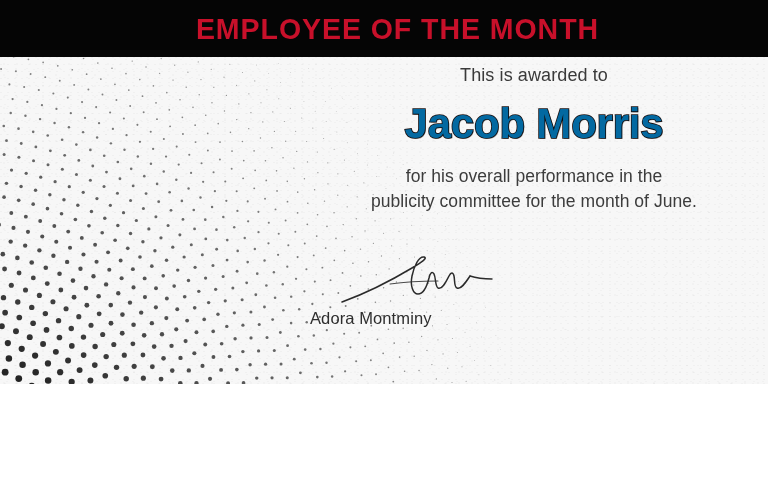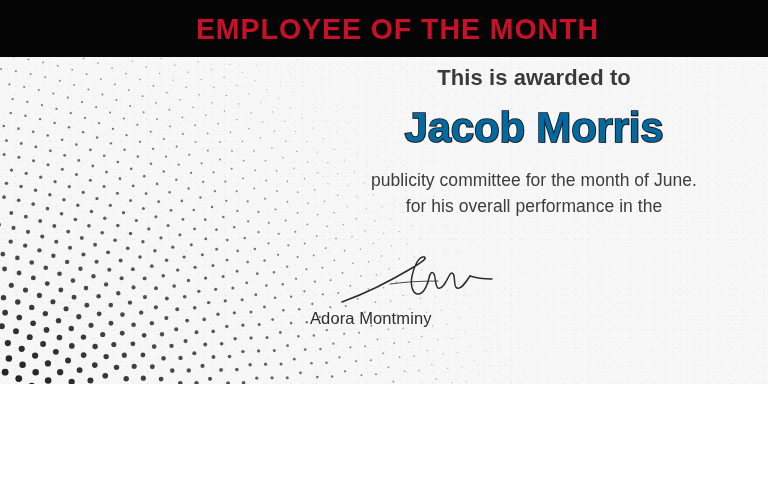--- a/index.html
+++ b/index.html
@@ -75,22 +75,22 @@
     left: 300px;
     top: 57px;
     width: 468px;
     height: 423px;
     z-index: 6;
     text-align: center;
   }
 
   .awarded-to {
     margin-top: 8px;
-    font-size: 22px;
-    font-weight: 700;
+    font-size: 18px;
+    font-weight: 400;
     color: #3a3a3a;
     letter-spacing: 0.1px;
     line-height: 1.2;
   }
 
   .recipient-name {
     margin-top: 15px;
     font-size: 42px;
     font-weight: 700;
     color: #0369a1;
@@ -1123,22 +1123,22 @@
     <div class="header-title">EMPLOYEE OF THE MONTH</div>
   </div>
 
   <div class="content">
 
     <div class="awarded-to">This is awarded to</div>
 
     <div class="recipient-name">Jacob Morris</div>
 
     <div class="description">
+      <span class="line">for his overall performance in the</span>
       <span class="line">publicity committee for the month of June.</span>
-      <span class="line">for his overall performance in the</span>
     </div>
 
     <div class="signatures">
 
       <div class="sig-block">
         <div class="sig-mark">
           <svg width="170" height="54" viewBox="0 0 170 54" fill="none" stroke="#2b2b2b" stroke-linecap="round" stroke-linejoin="round">
             <path d="M12 48 C34 40 62 26 82 14 C92 8 98 4 94 3 C89 2 84 12 82 22
                      C80 32 83 40 88 40 C94 40 97 32 99 24 C100 19 102 17 104 20
                      C106 24 105 32 108 34 C112 36 116 28 119 22 C121 18 123 18 124 22

